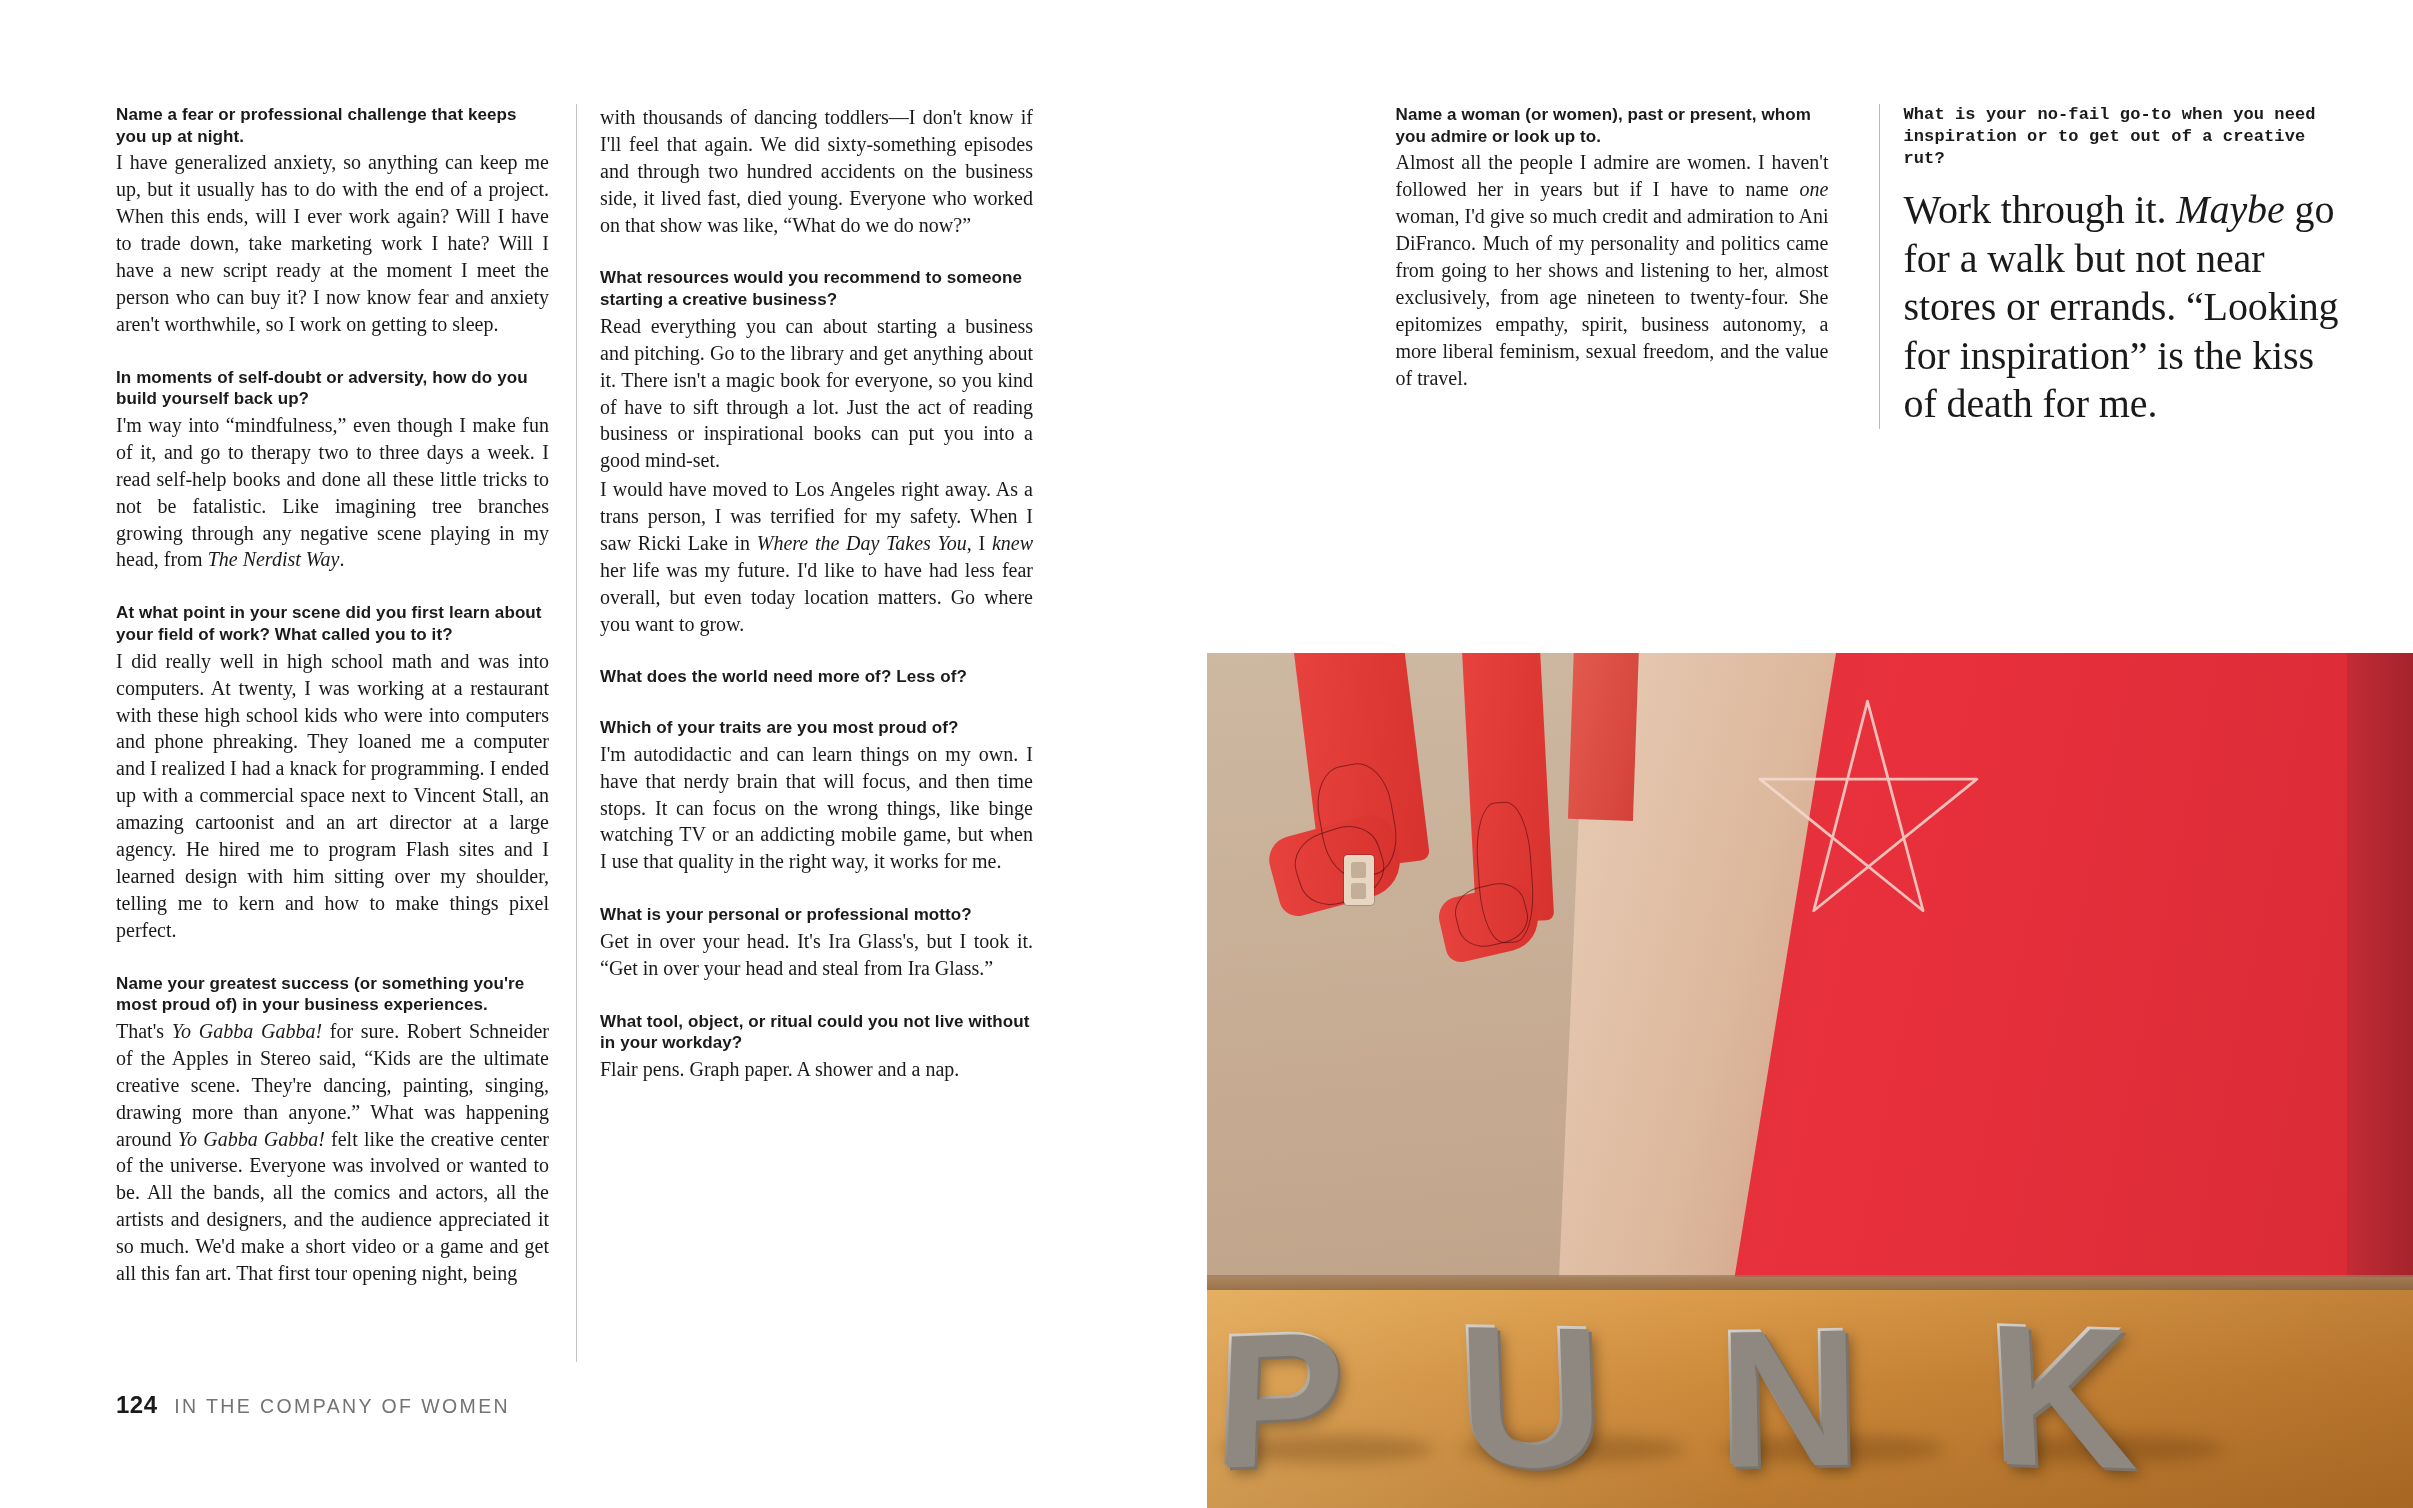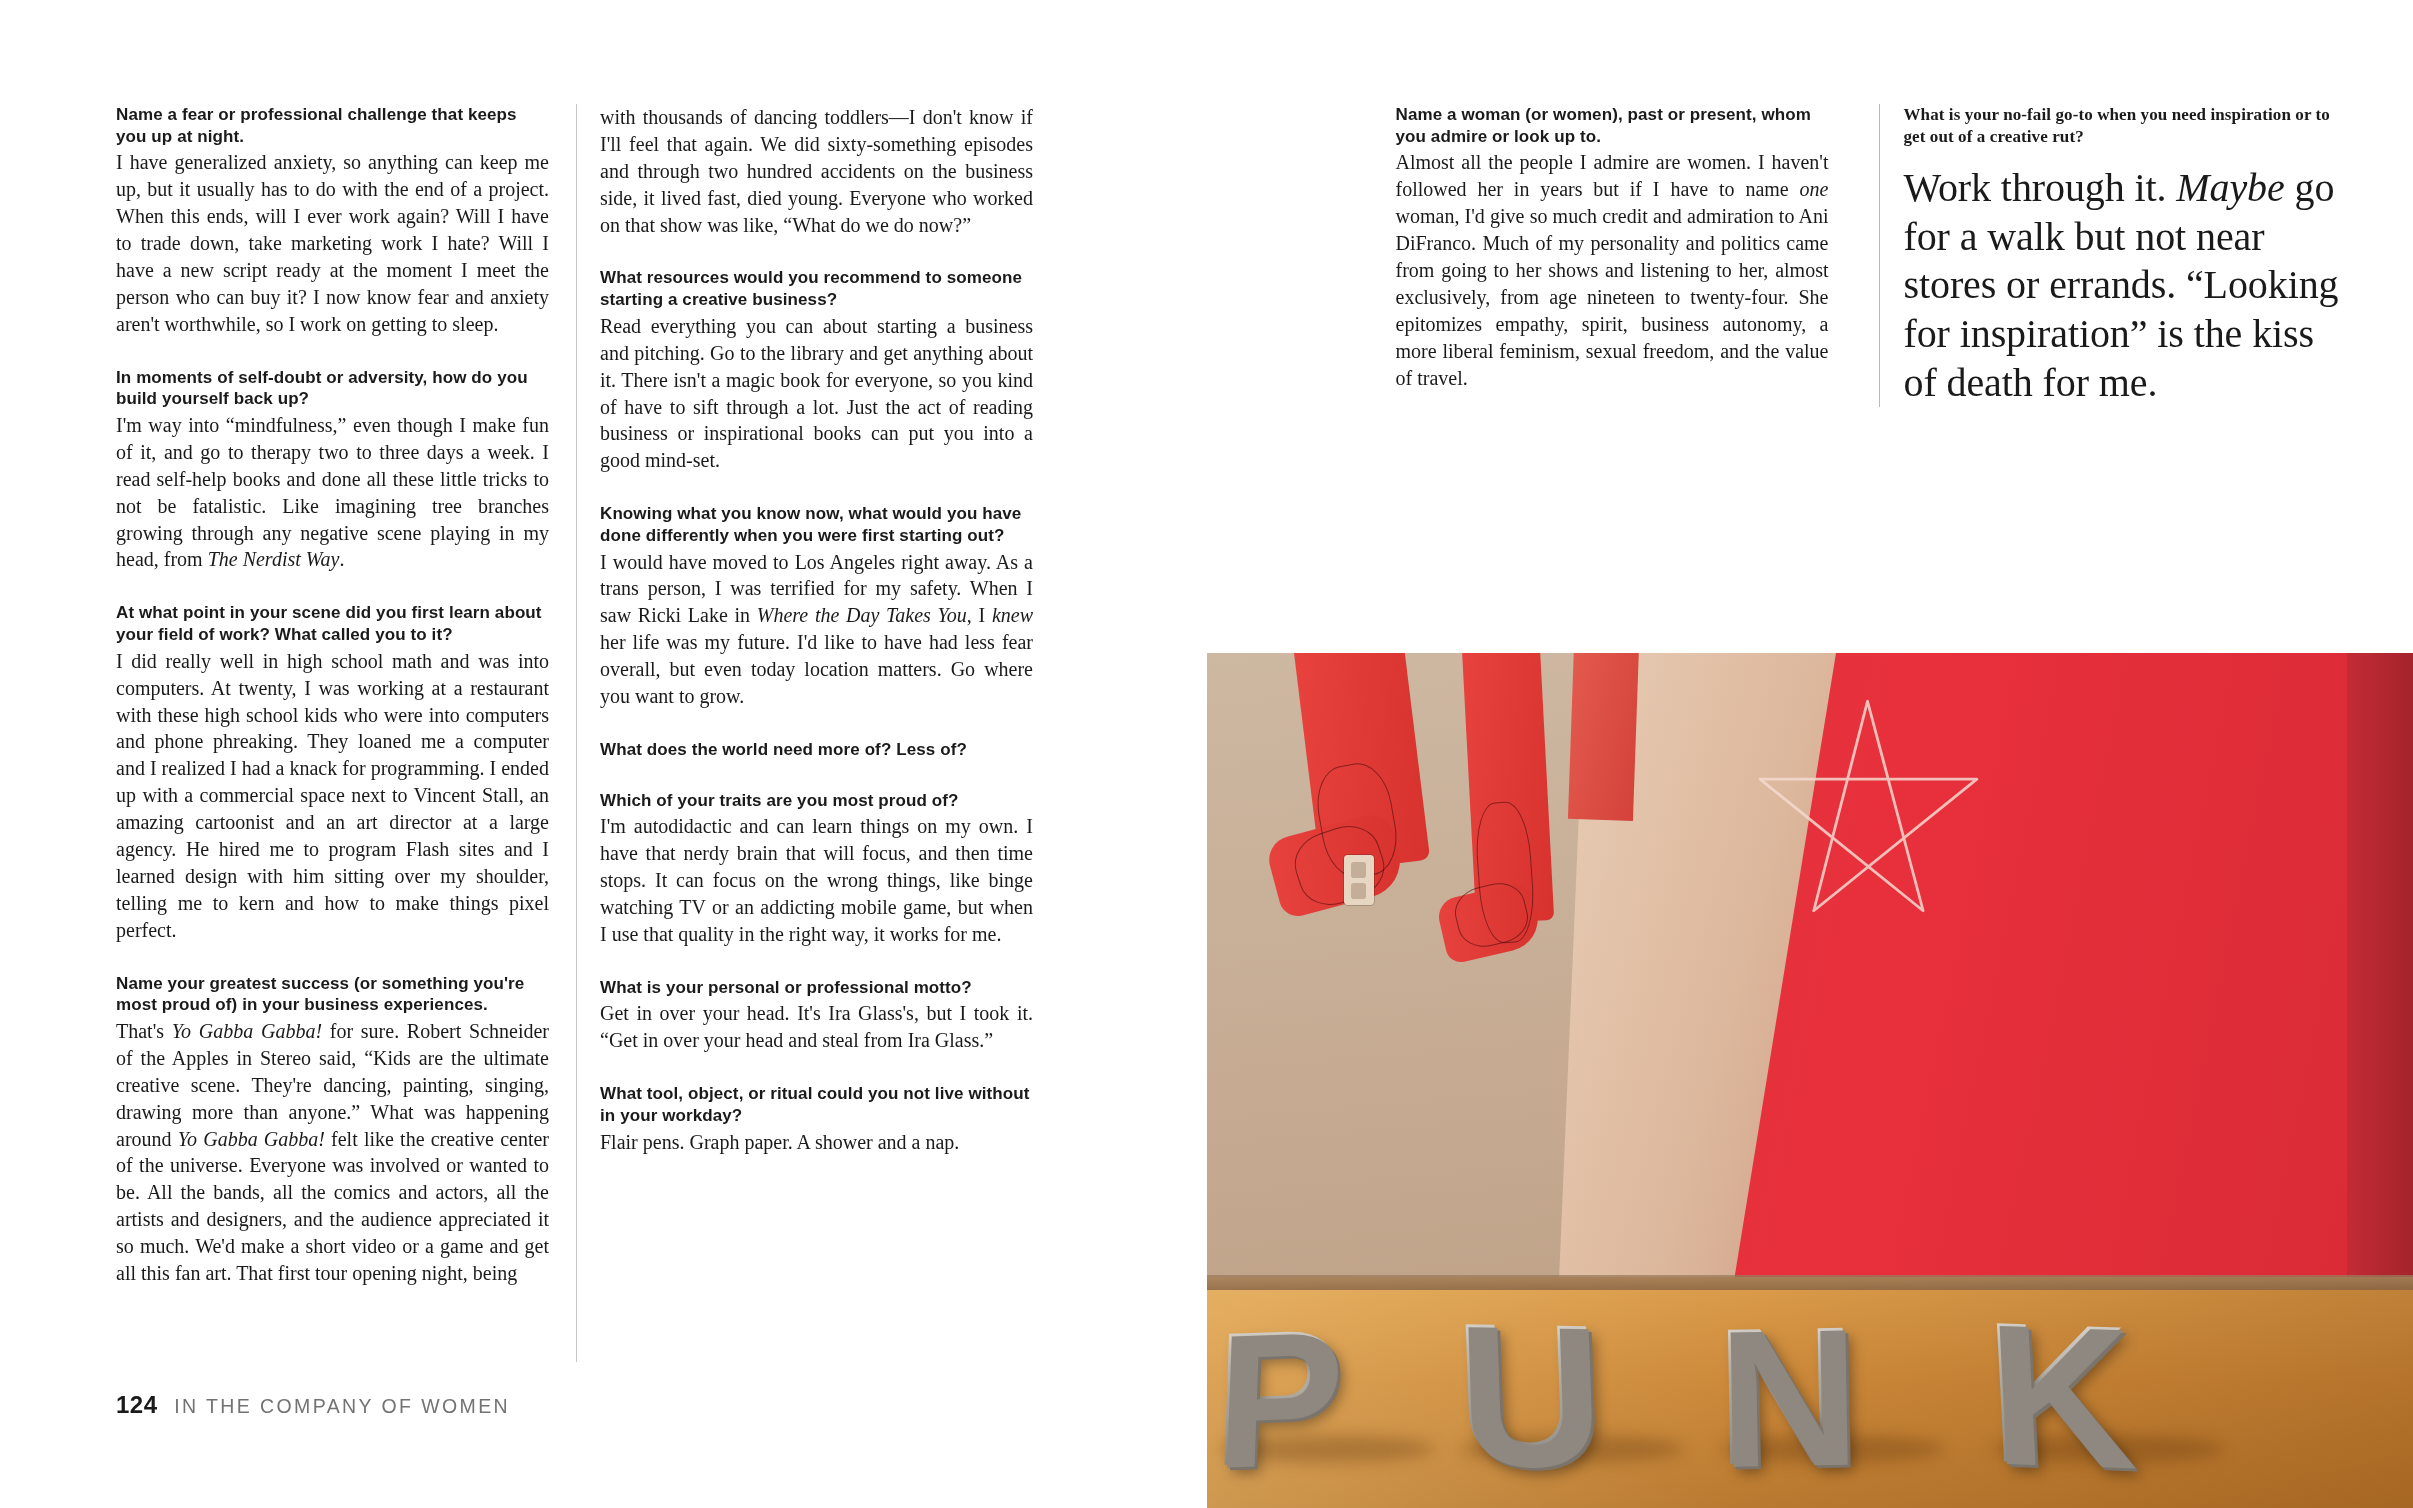--- a/index.html
+++ b/index.html
@@ -72,21 +72,21 @@
   }
   .col > .q:first-child { margin-top: 0; }
   .a {
     margin-top: 1.9px;
     text-indent: 0;
   }
   .a em { font-style: italic; }
 
   
   .pullquote-label {
-    font-family: Liberation Serif, serif;
+    font-family: Liberation Mono, monospace;
     font-weight: bold;
     font-size: 17px;
     line-height: 1.28;
     letter-spacing: 0.1px;
   }
   .pullquote {
     font-family: "Liberation Serif", serif;
     font-size: 40px;
     line-height: 1.215;
     margin-top: 16.7px;
@@ -301,21 +301,20 @@
 
     </div>
 
     <div class="col col-2">
 
       <div class="a" style="margin-top:0">with thousands of dancing toddlers—I don't know if I'll feel that again. We did sixty-something episodes and through two hundred accidents on the business side, it lived fast, died young. Everyone who worked on that show was like, “What do we do now?”</div>
 
       <div class="q">What resources would you recommend to someone starting a creative business?</div>
       <div class="a">Read everything you can about starting a business and pitching. Go to the library and get anything about it. There isn't a magic book for everyone, so you kind of have to sift through a lot. Just the act of reading business or inspirational books can put you into a good mind-set.</div>
 
-      <div class="q">Knowing what you know now, what would you have done differently when you were first starting out?</div>
       <div class="a"><span>I would have moved to Los Angeles right away. As a trans person, I was terrified for my safety. When I saw Ricki Lake in </span><em>Where the Day Takes You</em><span>, I </span><em>knew</em><span> her life was my future. I'd like to have had less fear overall, but even today location matters. Go where you want to grow.</span></div>
 
       <div class="q">What does the world need more of? Less of?</div>
 
       <div class="q">Which of your traits are you most proud of?</div>
       <div class="a">I'm autodidactic and can learn things on my own. I have that nerdy brain that will focus, and then time stops. It can focus on the wrong things, like binge watching TV or an addicting mobile game, but when I use that quality in the right way, it works for me.</div>
 
       <div class="q">What is your personal or professional motto?</div>
       <div class="a">Get in over your head. It's Ira Glass's, but I took it. “Get in over your head and steal from Ira Glass.”</div>
 

